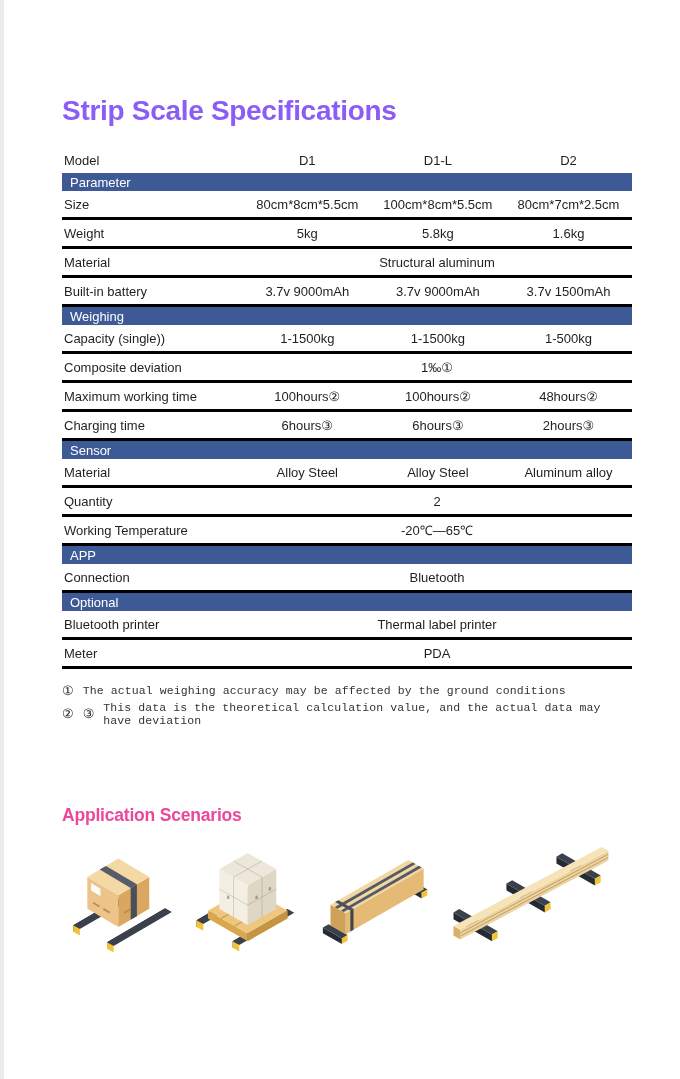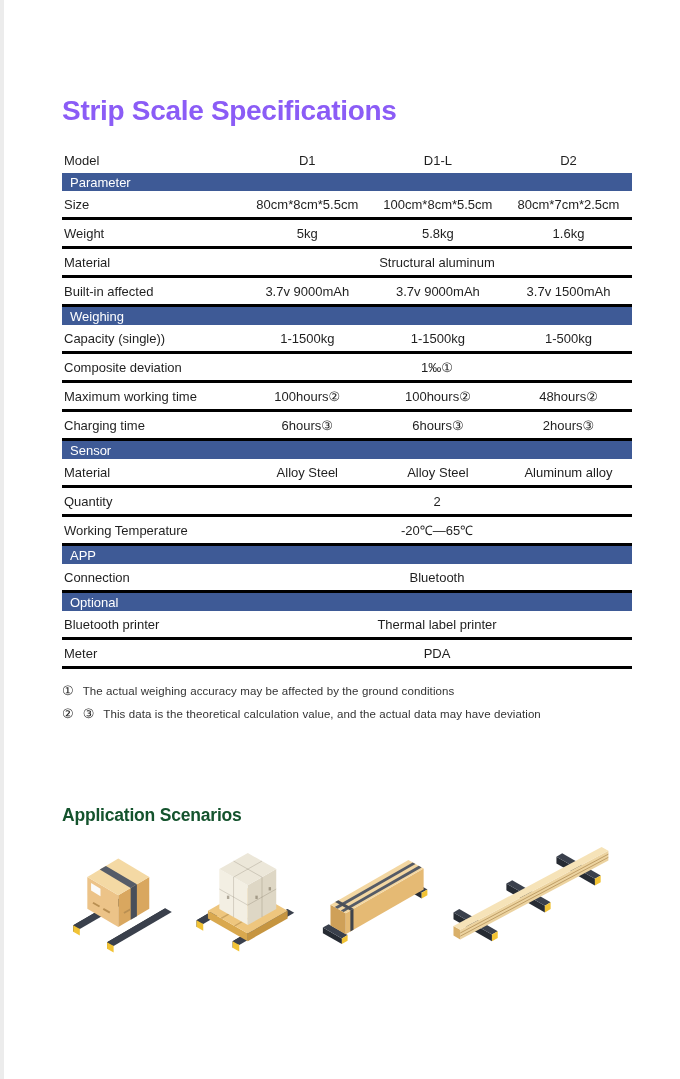--- a/index.html
+++ b/index.html
@@ -19,23 +19,23 @@
   .tlabel{flex:0 0 178px;text-align:left;padding-left:2px;white-space:nowrap;}
   .tcell{flex:0 0 130.6px;text-align:center;white-space:nowrap;}
   .tspan{flex:1 1 auto;text-align:center;white-space:nowrap;}
   .tsection{
     height:18px;display:flex;align-items:center;background:#3e5a96;color:#ffffff;
     padding-left:8px;font-size:13px;
   }
   .footnotes{margin-top:10px;font-size:11.5px;color:#333333;}
   .footnote{display:flex;align-items:center;height:23px;}
   .fmark{font-size:13px;margin-right:9px;color:#222222;}
-  .ftext{letter-spacing:0.1px;}
+  .ftext{letter-spacing:0.1px;font-family:Liberation Mono, monospace;}
   .scenarios-title{
-    margin-top:80px;font-size:17.5px;font-weight:bold;color:#14532d;letter-spacing:-0.2px;
+    margin-top:80px;font-size:17.5px;font-weight:bold;color:#ec4899;letter-spacing:-0.2px;
   }
   .scenarios-row{
     margin-top:16px;display:flex;align-items:flex-start;justify-content:space-between;
     width:556px;
   }
   svg{display:block;}
 </style>
 </head>
 <body>
 
@@ -63,21 +63,21 @@
         <div class="tlabel">Weight</div>
         <div class="tcell">5kg</div>
         <div class="tcell">5.8kg</div>
         <div class="tcell">1.6kg</div>
       </div>
       <div class="trow">
         <div class="tlabel">Material</div>
         <div class="tspan">Structural aluminum</div>
       </div>
       <div class="trow">
-        <div class="tlabel">Built-in affected</div>
+        <div class="tlabel">Built-in battery</div>
         <div class="tcell">3.7v  9000mAh</div>
         <div class="tcell">3.7v  9000mAh</div>
         <div class="tcell">3.7v  1500mAh</div>
       </div>
       <div class="tsection">Weighing</div>
       <div class="trow">
         <div class="tlabel">Capacity (single))</div>
         <div class="tcell">1-1500kg</div>
         <div class="tcell">1-1500kg</div>
         <div class="tcell">1-500kg</div>

